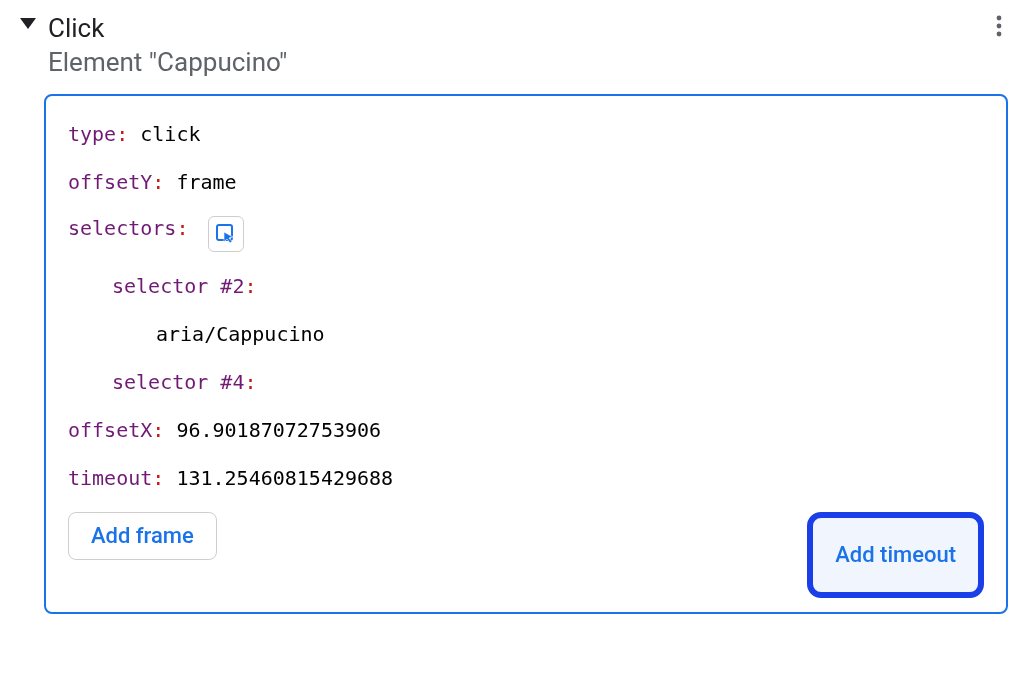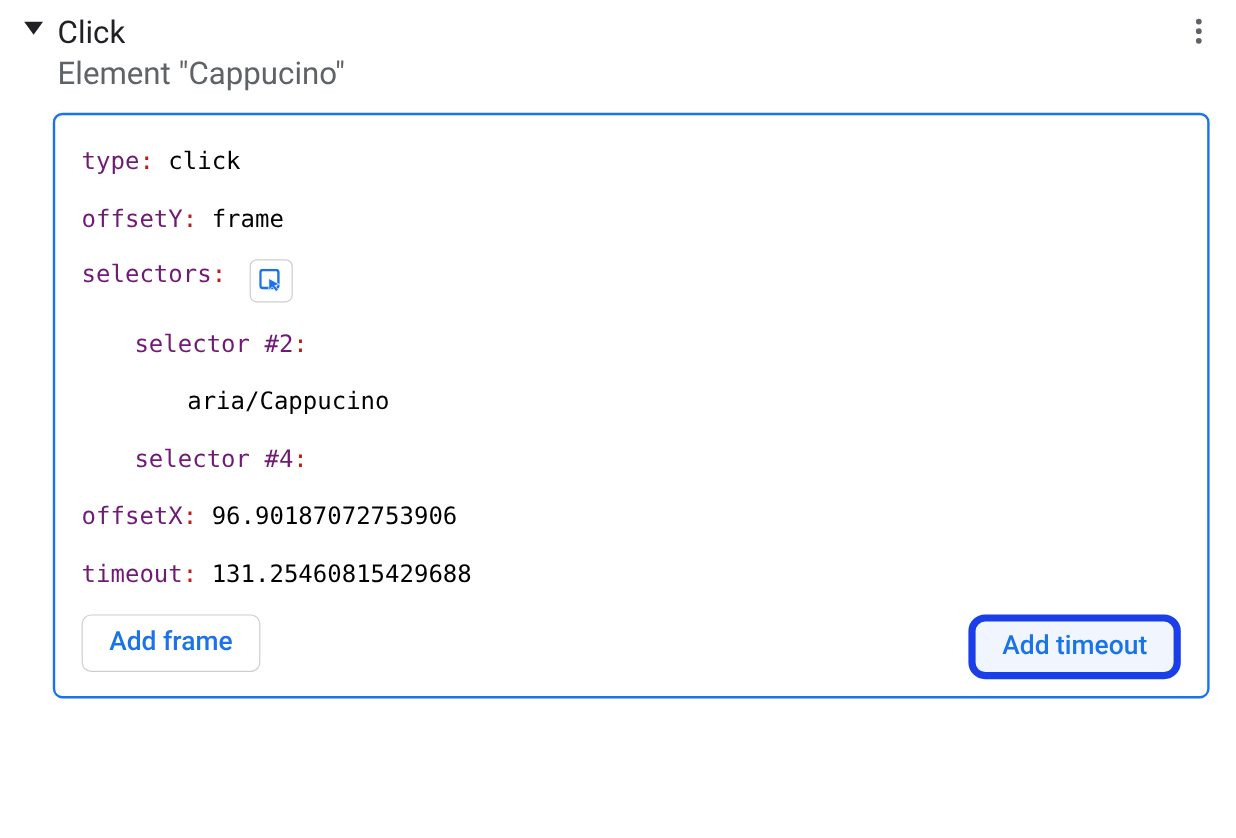--- a/index.html
+++ b/index.html
@@ -123,21 +123,21 @@
       border: 1px solid #cecece;
       border-radius: 8px;
       padding: 10px 22px;
       cursor: pointer;
       line-height: 1.2;
     }
     .action-btn.highlighted {
       border: 6px solid #1a3ee8;
       border-radius: 14px;
       background: #f1f6fe;
-      padding: 8px 22px;
+      padding: 24px 22px;
       margin-left: auto;
     }
   </style>
 </head>
 <body>
 
 <div class="step-header">
   <div class="step-header-left">
     <span class="chevron">
       <svg width="16" height="12" viewBox="0 0 16 12">

